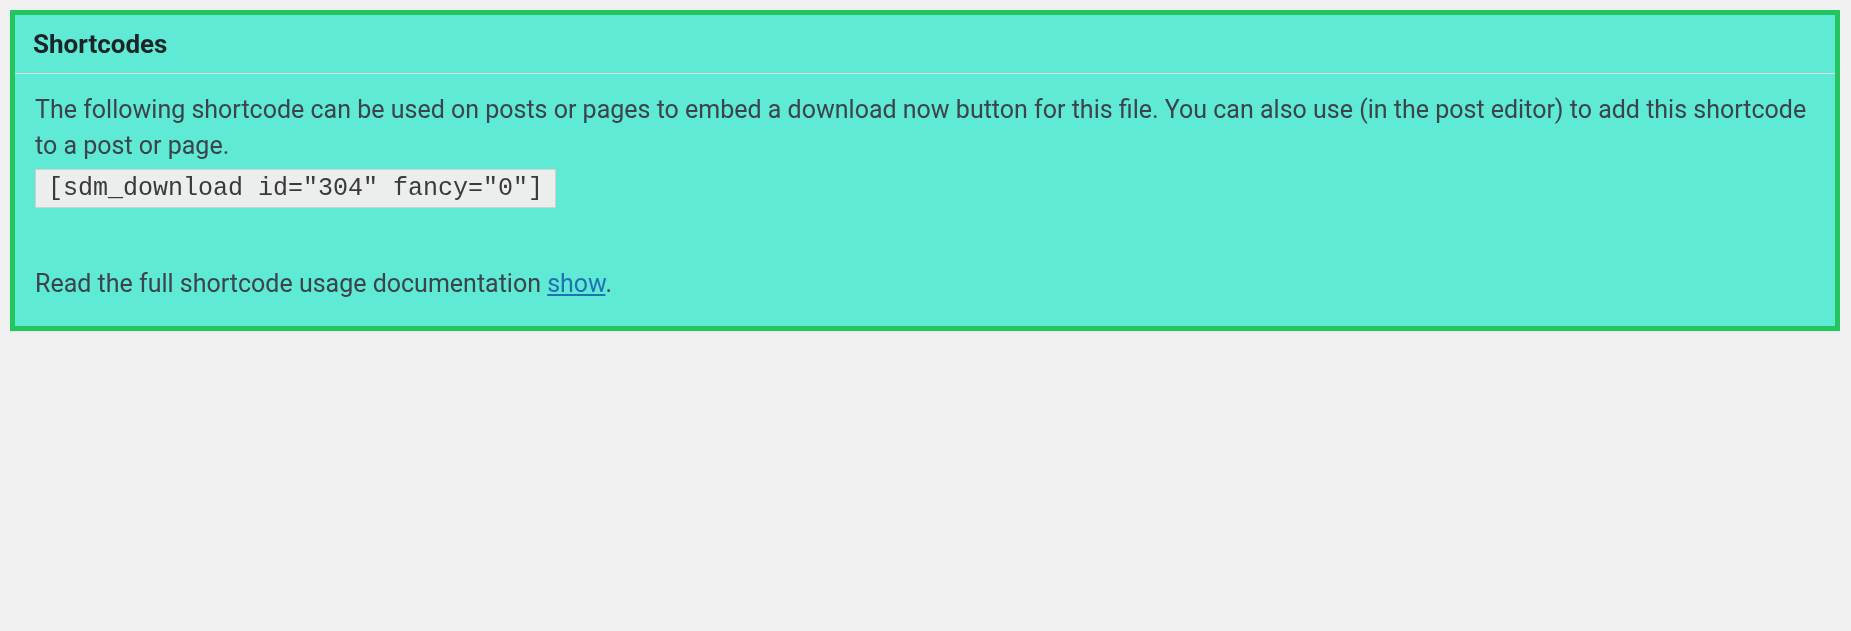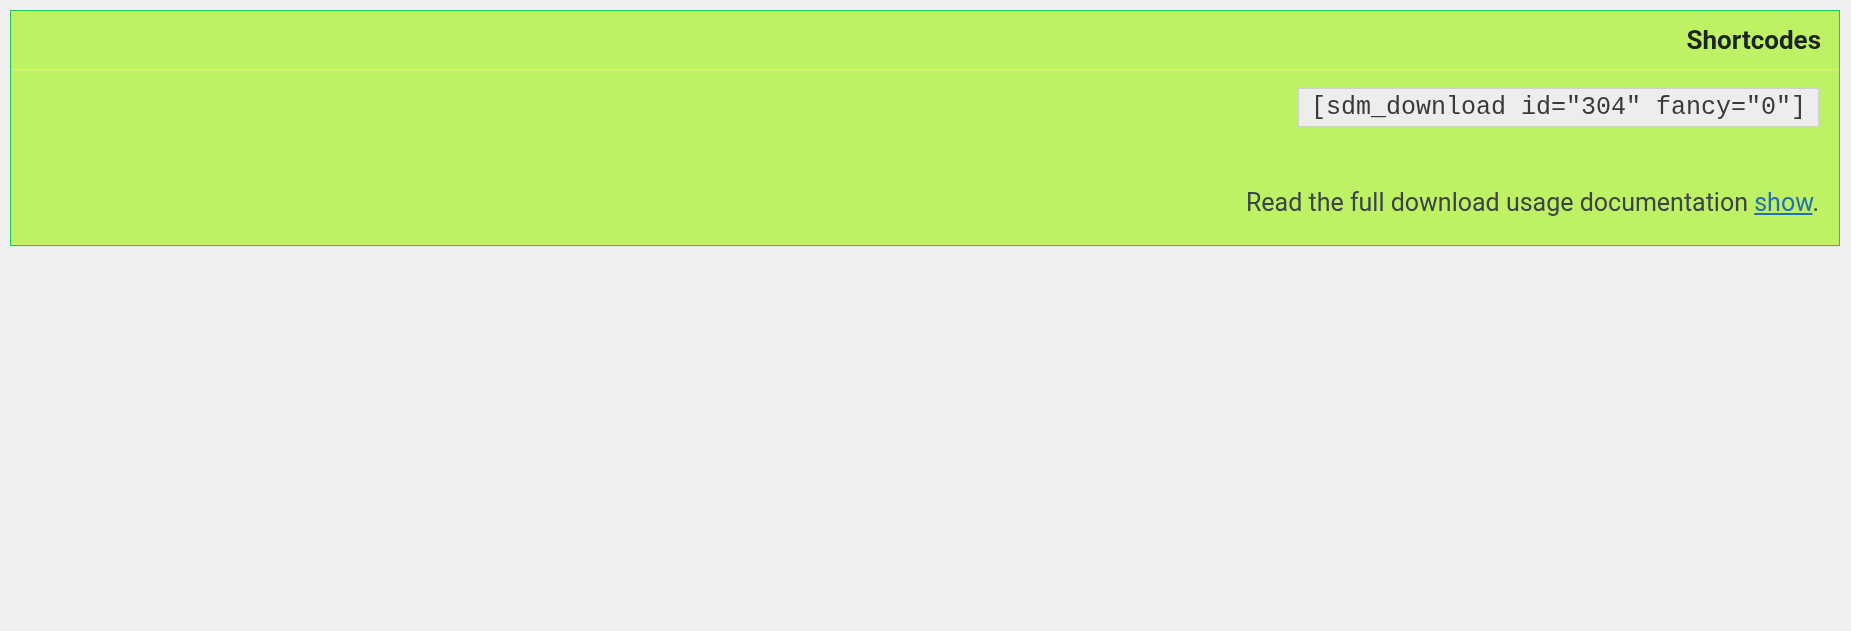--- a/index.html
+++ b/index.html
@@ -7,25 +7,24 @@
       margin: 0;
       padding: 0;
     }
     body {
       font-family: -apple-system, BlinkMacSystemFont, "Segoe UI", Roboto, Oxygen-Sans, Ubuntu, Cantarell, "Helvetica Neue", sans-serif;
       background: #f0f0f1;
       padding: 10px;
       color: #3c434a;
     }
     .metabox {
-      background: #bef264;
-      border: 1px solid #22c55e;
+      background: #5eead4;
+      border: 5px solid #22c55e;
       box-shadow: 0 1px 1px rgba(0,0,0,0.04);
       width: 1830px;
-      text-align: right;
     }
     .metabox-header {
       border-bottom: 1px solid #dcdcde;
       padding: 14px 18px;
     }
     .metabox-header h2 {
       font-size: 26px;
       font-weight: 700;
       color: #1d2327;
     }
@@ -72,21 +71,22 @@
   </style>
 </head>
 <body>
 
 <div class="metabox">
   <div class="metabox-header">
     <h2>Shortcodes</h2>
   </div>
   <div class="metabox-content">
 
+    <p class="desc-text">The following shortcode can be used on posts or pages to embed a download now button for this file. You can also use (in the post editor) to add this shortcode to a post or page.</p>
     <div class="shortcode-box">[sdm_download id="304" fancy="0"]</div>
 
 
     <p class="desc-text last">
-      <span>Read the full download usage documentation </span><a href="#" class="doc-link">show</a><span>.</span>
+      <span>Read the full shortcode usage documentation </span><a href="#" class="doc-link">show</a><span>.</span>
     </p>
 
   </div>
 </div>
 
 </body></html>

